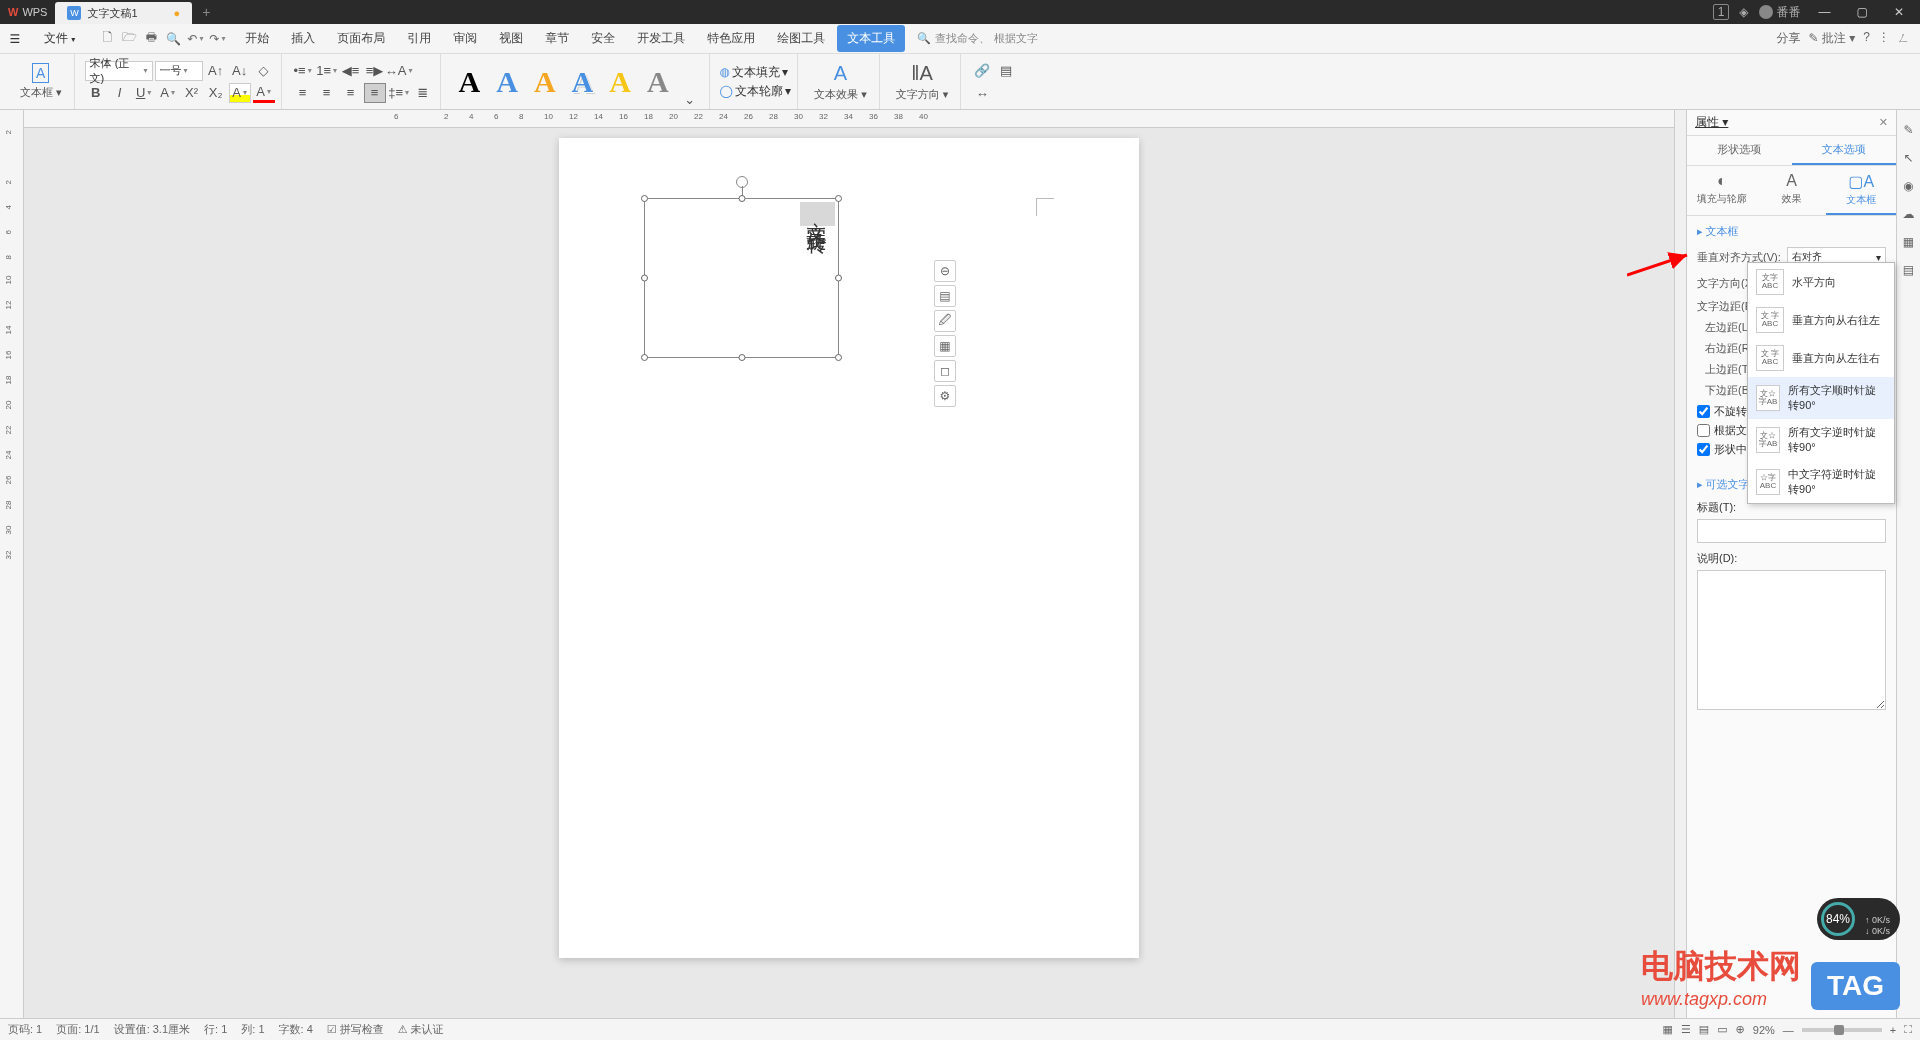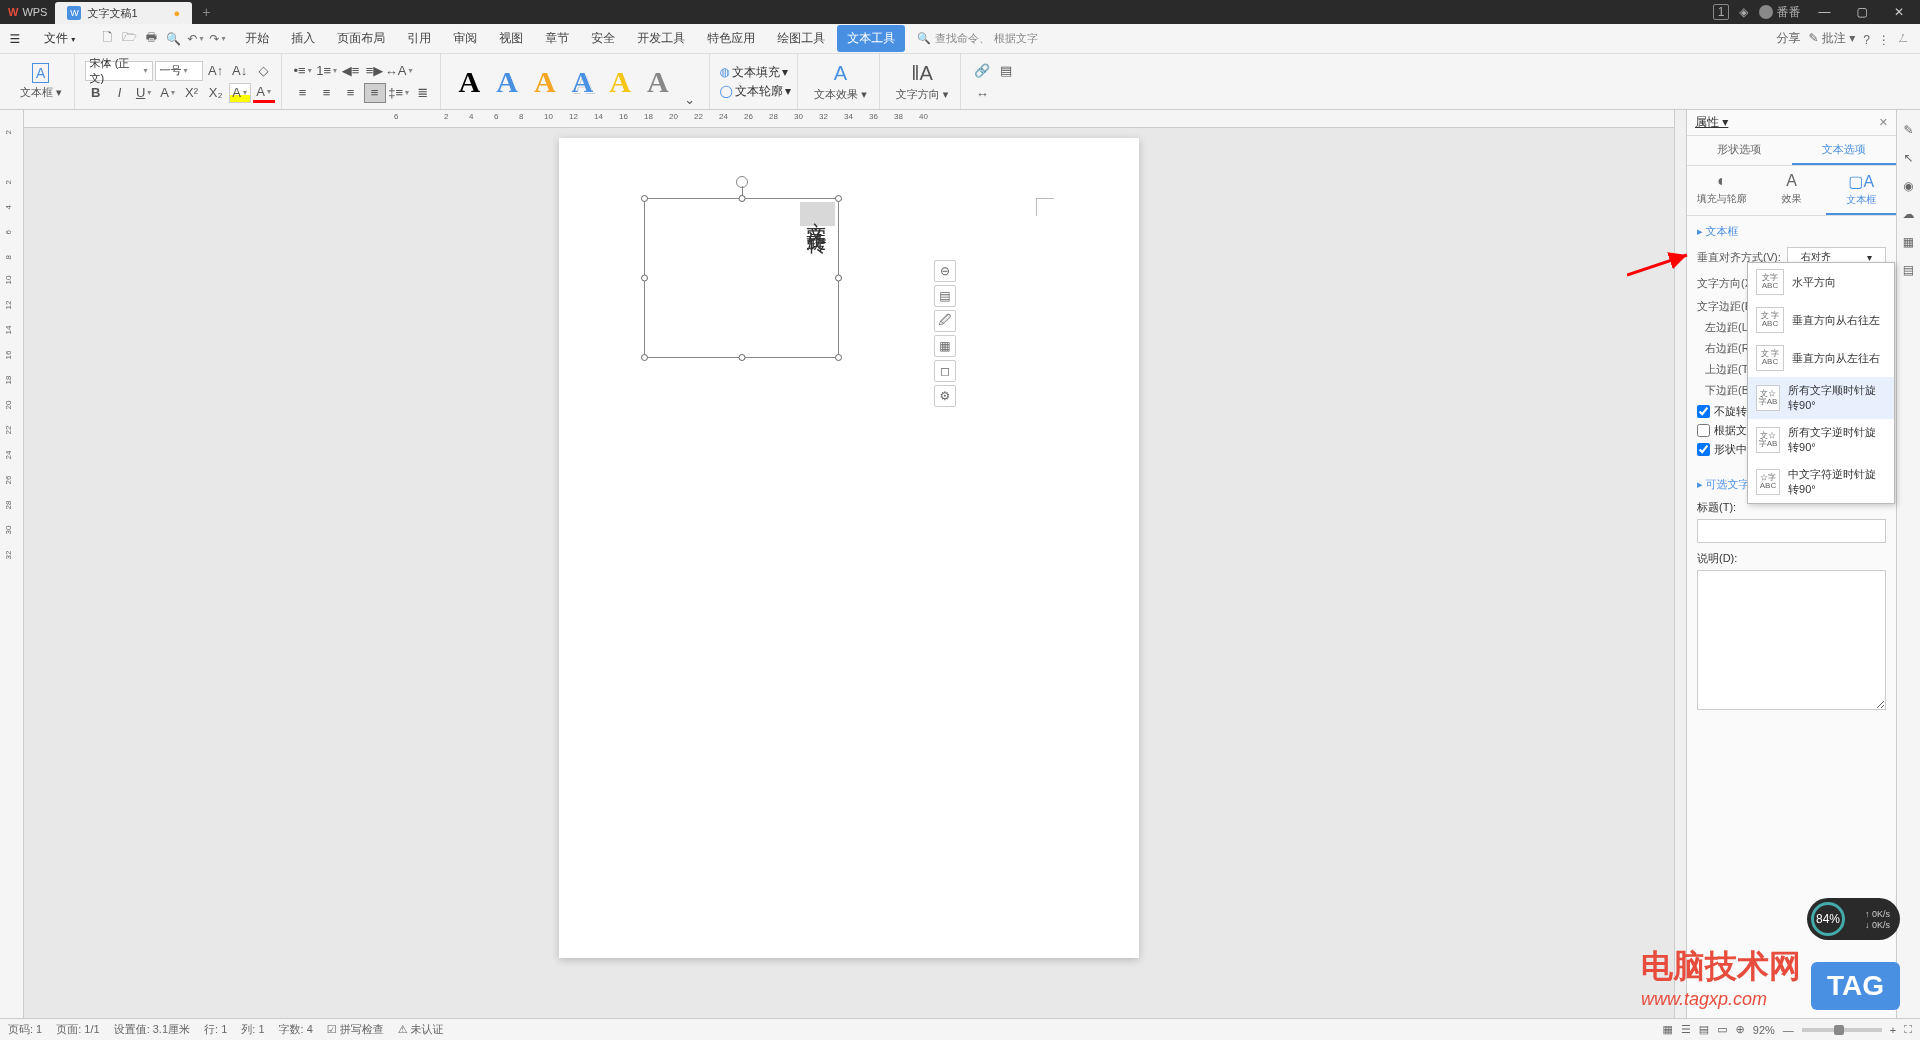--- a/index.html
+++ b/index.html
@@ -16,21 +16,21 @@
 
 .menubar { height: 30px; background: #f5f5f5; display: flex; align-items: center; border-bottom: 1px solid #ddd; }
 .menubar .menu-icon { width: 22px; height: 22px; display: flex; align-items: center; justify-content: center; margin: 0 4px; cursor: pointer; }
 .menubar .file-btn { padding: 4px 10px; margin: 0 4px; cursor: pointer; font-size: 12px; }
 .menubar .qat { display: flex; gap: 2px; margin: 0 8px; }
 .menubar .qat .icon { width: 20px; height: 20px; display: flex; align-items: center; justify-content: center; cursor: pointer; color: #666; }
 .menubar .tabs { display: flex; gap: 2px; }
 .menubar .tabs .tab { padding: 5px 10px; cursor: pointer; font-size: 12px; color: #444; }
 .menubar .tabs .tab.active { background: #4a90e2; color: #fff; border-radius: 3px; }
 .menubar .search-area { display: flex; align-items: center; margin-left: 12px; gap: 4px; color: #888; font-size: 11px; }
-.menubar .right { margin-left: auto; display: flex; align-items: flex-end; gap: 8px; padding-right: 10px; font-size: 12px; color: #666; }
+.menubar .right { margin-left: auto; display: flex; align-items: flex-start; gap: 8px; padding-right: 10px; font-size: 12px; color: #666; }
 
 .ribbon { height: 56px; background: #f5f5f5; display: flex; align-items: center; border-bottom: 1px solid #ccc; padding: 0 8px; gap: 4px; }
 .ribbon-group { display: flex; flex-direction: column; align-items: center; padding: 0 6px; border-right: 1px solid #ddd; height: 100%; justify-content: center; }
 .ribbon-btn-lg { display: flex; flex-direction: column; align-items: center; gap: 2px; font-size: 11px; color: #555; cursor: pointer; padding: 2px 6px; }
 .ribbon-btn-lg .icon { font-size: 20px; }
 .ribbon-two-row { display: flex; flex-direction: column; gap: 2px; }
 .ribbon-row { display: flex; gap: 2px; align-items: center; }
 .ribbon-btn-sm { width: 22px; height: 20px; display: flex; align-items: center; justify-content: center; cursor: pointer; color: #555; font-size: 13px; }
 .ribbon-combo { height: 20px; border: 1px solid #ccc; background: #fff; font-size: 11px; padding: 0 4px; display: flex; align-items: center; }
 .font-name { width: 68px; }
@@ -91,21 +91,21 @@
 .props-tab.active { color: #4a90e2; border-bottom: 2px solid #4a90e2; }
 .props-subtabs { display: flex; border-bottom: 1px solid #ddd; }
 .props-subtab { flex: 1; text-align: center; padding: 6px 0; cursor: pointer; color: #666; display: flex; flex-direction: column; align-items: center; gap: 2px; font-size: 10px; }
 .props-subtab .icon { font-size: 16px; }
 .props-subtab.active { color: #4a90e2; border-bottom: 2px solid #4a90e2; }
 
 .props-section { padding: 8px 10px; }
 .props-section-title { color: #4a90e2; font-size: 11px; margin-bottom: 8px; cursor: pointer; }
 .props-row { display: flex; align-items: center; margin-bottom: 6px; font-size: 11px; }
 .props-label { width: 90px; color: #555; }
-.props-combo { flex: 1; height: 20px; border: 1px solid #ccc; background: #fff; font-size: 10px; padding: 0 13px; display: flex; align-items: center; justify-content: space-between; cursor: pointer; }
+.props-combo { flex: 1; height: 20px; border: 1px solid #ccc; background: #fff; font-size: 10px; padding: 0 4px; display: flex; align-items: center; justify-content: space-between; cursor: pointer; }
 .props-check { display: flex; align-items: center; gap: 4px; margin-bottom: 4px; font-size: 11px; }
 .props-textarea { width: 100%; border: 1px solid #ccc; background: #fff; }
 .title-input { height: 24px; margin-top: 4px; }
 .desc-input { height: 140px; margin-top: 4px; }
 
 .dropdown-menu { position: absolute; left: 60px; top: 152px; width: 148px; background: #fff; border: 1px solid #bbb; box-shadow: 2px 2px 6px rgba(0,0,0,0.2); z-index: 100; }
 .dropdown-item { display: flex; align-items: center; padding: 6px 8px; gap: 8px; cursor: pointer; font-size: 11px; }
 .dropdown-item:hover, .dropdown-item.hover { background: #e8f0fe; }
 .dropdown-item .icon-box { width: 28px; height: 26px; border: 1px solid #ccc; display: flex; align-items: center; justify-content: center; font-size: 8px; color: #666; background: #fff; line-height: 1; text-align: center; }
 
@@ -114,21 +114,21 @@
 
 .statusbar { height: 22px; background: #f5f5f5; border-top: 1px solid #ccc; display: flex; align-items: center; padding: 0 8px; font-size: 11px; color: #666; gap: 14px; }
 .statusbar .right { margin-left: auto; display: flex; align-items: center; gap: 8px; }
 .arrow-svg { position: absolute; z-index: 50; pointer-events: none; }
 
 .watermark { position: absolute; right: 20px; bottom: 30px; z-index: 200; display: flex; flex-direction: column; align-items: flex-end; pointer-events: none; }
 .watermark .cn { font-size: 32px; font-weight: bold; color: #e74c3c; }
 .watermark .url { font-size: 18px; color: #e74c3c; font-style: italic; }
 .watermark .tag { background: #4a90e2; color: #fff; padding: 8px 16px; font-size: 28px; font-weight: bold; border-radius: 6px; position: absolute; right: 0; bottom: 0; }
 
-.perf-badge { position: absolute; right: 20px; bottom: 100px; z-index: 150; display: flex; align-items: center; background: #2a2a2a; border-radius: 22px; padding: 4px 10px 4px 4px; color: #ccc; font-size: 9px; gap: 20px; }
+.perf-badge { position: absolute; right: 20px; bottom: 100px; z-index: 150; display: flex; align-items: flex-end; background: #2a2a2a; border-radius: 22px; padding: 4px 10px 4px 4px; color: #ccc; font-size: 9px; gap: 10px; }
 .perf-circle { width: 34px; height: 34px; border-radius: 50%; border: 3px solid #4aa; display: flex; align-items: center; justify-content: center; font-size: 12px; color: #fff; }
 
 .dropdown-arrow::after { content: "▾"; font-size: 8px; margin-left: 2px; color: #888; }
 </style>
 </head>
 <body>
 
 <div class="titlebar">
   <div class="wps-logo">
     <span style="color:#e74c3c;font-weight:bold">W</span>

